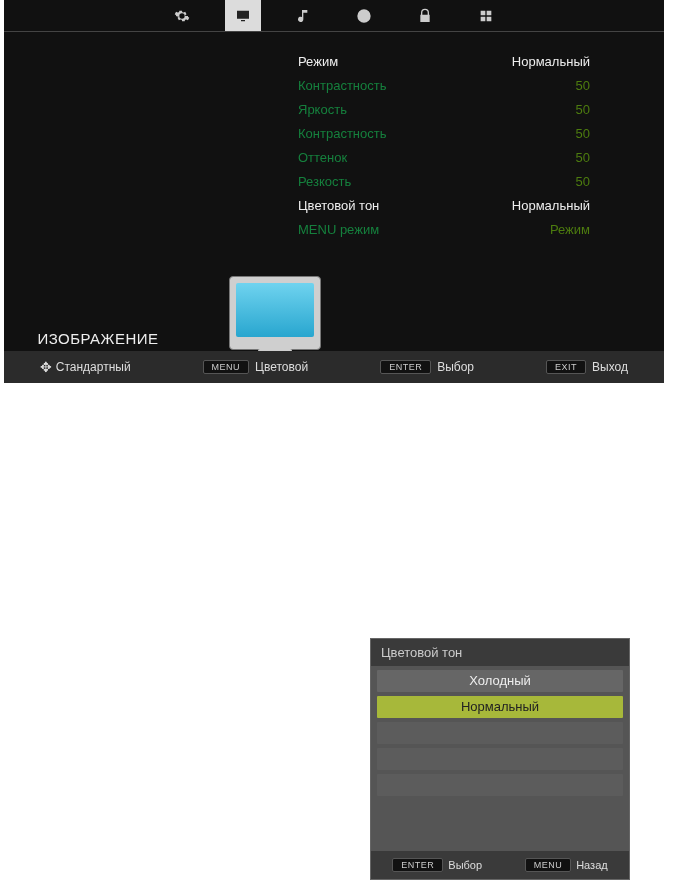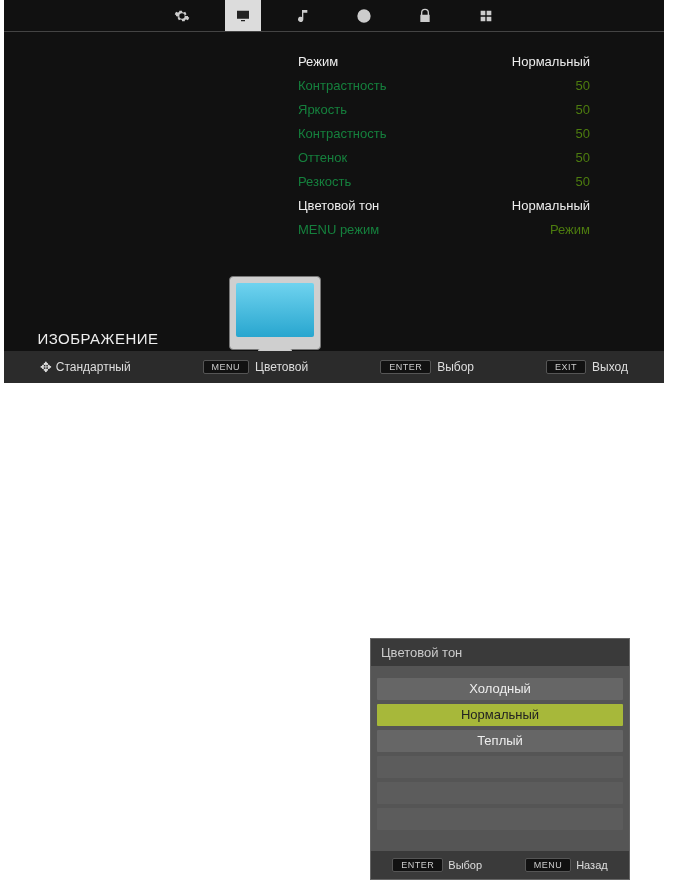--- a/index.html
+++ b/index.html
@@ -155,21 +155,21 @@
     background: #3a3a3a;
     padding: 6px 10px;
     font-size: 13px;
     color: #ccc;
   }
   .popup-list {
     flex: 1;
     display: flex;
     flex-direction: column;
     gap: 4px;
-    padding: 12px 6px;
+    padding: 4px 6px;
   }
   .popup-item {
     background: #666;
     text-align: center;
     line-height: 22px;
     height: 22px;
     border-radius: 1px;
     color: #eee;
     cursor: pointer;
   }
@@ -294,21 +294,20 @@
       <span>Выход</span>
     </div>
   </div>
 </div>
 
 <div class="popup">
   <div class="popup-title">Цветовой тон</div>
   <div class="popup-list" id="popup-list">
       <div class="popup-item">Холодный</div>
       <div class="popup-item selected">Нормальный</div>
-      <div class="popup-item">Теплый</div>
       <div class="popup-item empty"></div>
       <div class="popup-item empty"></div>
       <div class="popup-item empty"></div>
     </div>
   <div class="popup-footer">
     <div class="hint">
       <span class="keycap">ENTER</span>
       <span>Выбор</span>
     </div>
     <div class="hint">

